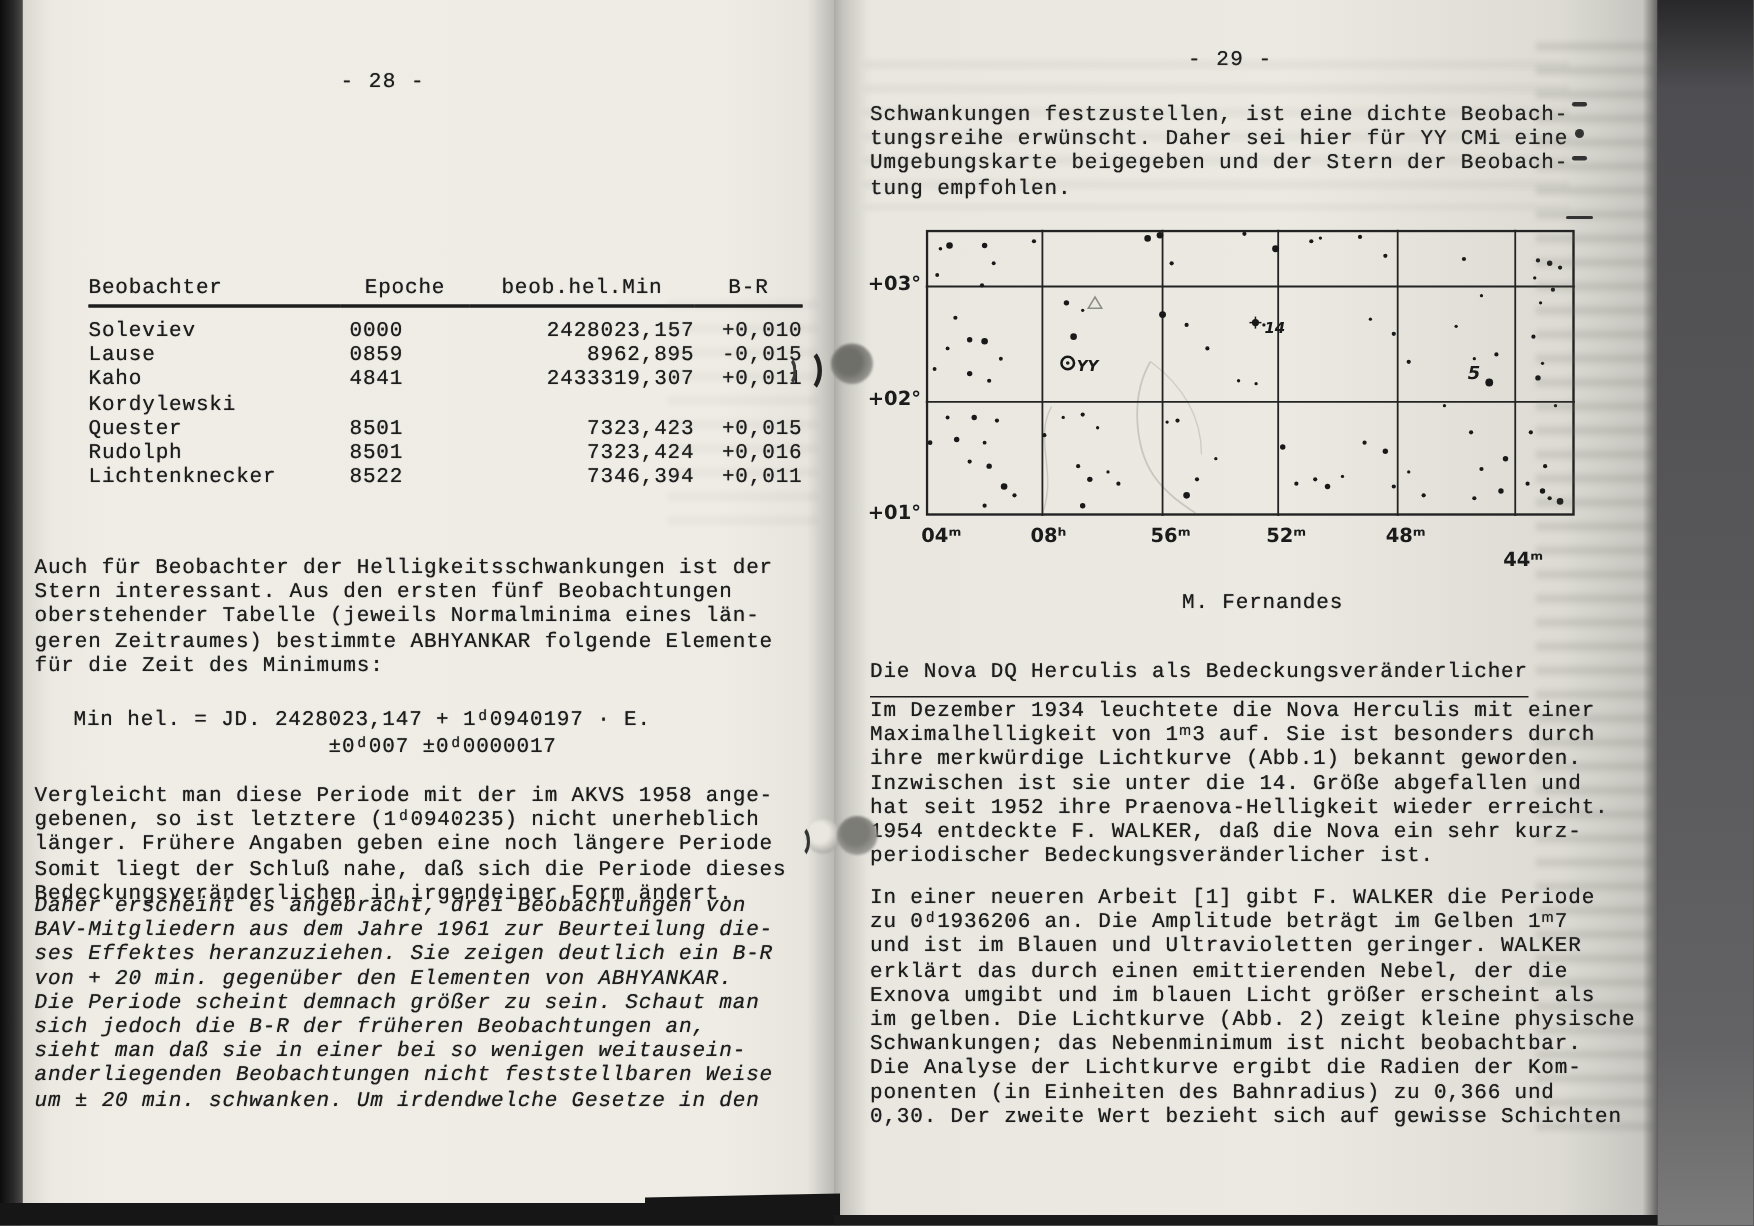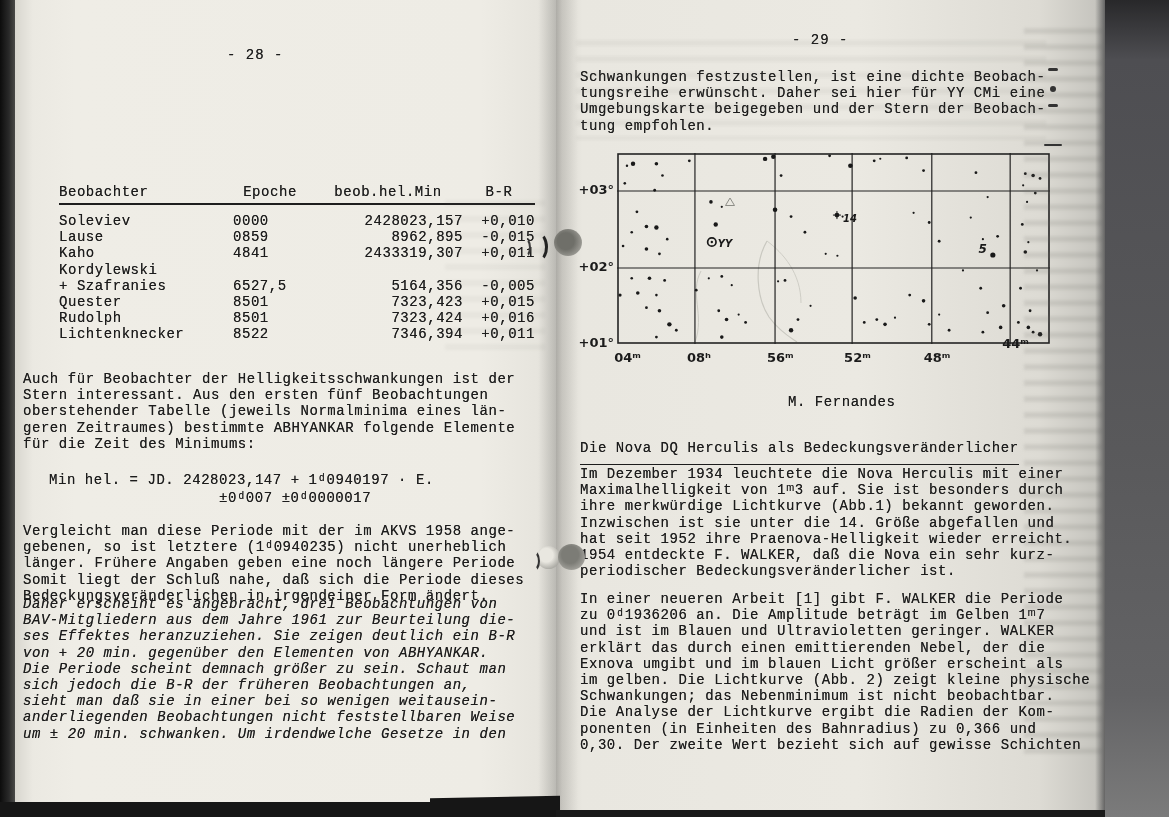--- a/index.html
+++ b/index.html
@@ -88,26 +88,20 @@
             <td class="col-name">Kaho</td>
             <td class="col-ep">4841</td>
             <td class="col-min">2433319,307</td>
             <td class="col-br">+0,011</td>
           </tr>
           <tr>
             <td class="col-name">Kordylewski</td>
             <td class="col-ep"></td>
             <td class="col-min"></td>
             <td class="col-br"></td>
-          </tr>
-          <tr>
-            <td class="col-name">+ Szafranies</td>
-            <td class="col-ep">6527,5</td>
-            <td class="col-min">5164,356</td>
-            <td class="col-br">-0,005</td>
           </tr>
           <tr>
             <td class="col-name">Quester</td>
             <td class="col-ep">8501</td>
             <td class="col-min">7323,423</td>
             <td class="col-br">+0,015</td>
           </tr>
           <tr>
             <td class="col-name">Rudolph</td>
             <td class="col-ep">8501</td>
@@ -286,21 +280,21 @@
         <span class="axis-label ylab" style="left: 22px; top: 182.009px; position: absolute;">+03°</span>
         <span class="axis-label ylab" style="left: 22px; top: 258.982px; position: absolute;">+02°</span>
         <span class="axis-label ylab" style="left: 22px; top: 335px; position: absolute;">+01°</span>
       </div>
     <div id="xlabels">
         <span class="axis-label" style="position: absolute; left: 58.196px; top: 350px;">04ᵐ</span>
         <span class="axis-label" style="position: absolute; left: 130.94px; top: 350px;">08ʰ</span>
         <span class="axis-label" style="position: absolute; left: 211.045px; top: 350px;">56ᵐ</span>
         <span class="axis-label" style="position: absolute; left: 288.119px; top: 350px;">52ᵐ</span>
         <span class="axis-label" style="position: absolute; left: 367.791px; top: 350px;">48ᵐ</span>
-        <span class="axis-label" style="position: absolute; left: 446.164px; top: 336px;">44ᵐ</span>
+        <span class="axis-label" style="position: absolute; left: 446.164px; top: 366px;">44ᵐ</span>
       </div>
 
     <div class="tw" style="left:232px;top:394px;">M. Fernandes</div>
 
     <div class="tw" style="left:24px;top:440px;border-bottom:1.5px solid #1c1c1c;padding-bottom:8px;display:inline-block;text-align:center;">Die Nova DQ Herculis als Bedeckungsveränderlicher</div>
 
     <div class="tw" style="left:24px;top:466px;width:516px;">Im Dezember 1934 leuchtete die Nova Herculis mit einer
 Maximalhelligkeit von 1ᵐ3 auf. Sie ist besonders durch
 ihre merkwürdige Lichtkurve (Abb.1) bekannt geworden.
 Inzwischen ist sie unter die 14. Größe abgefallen und

